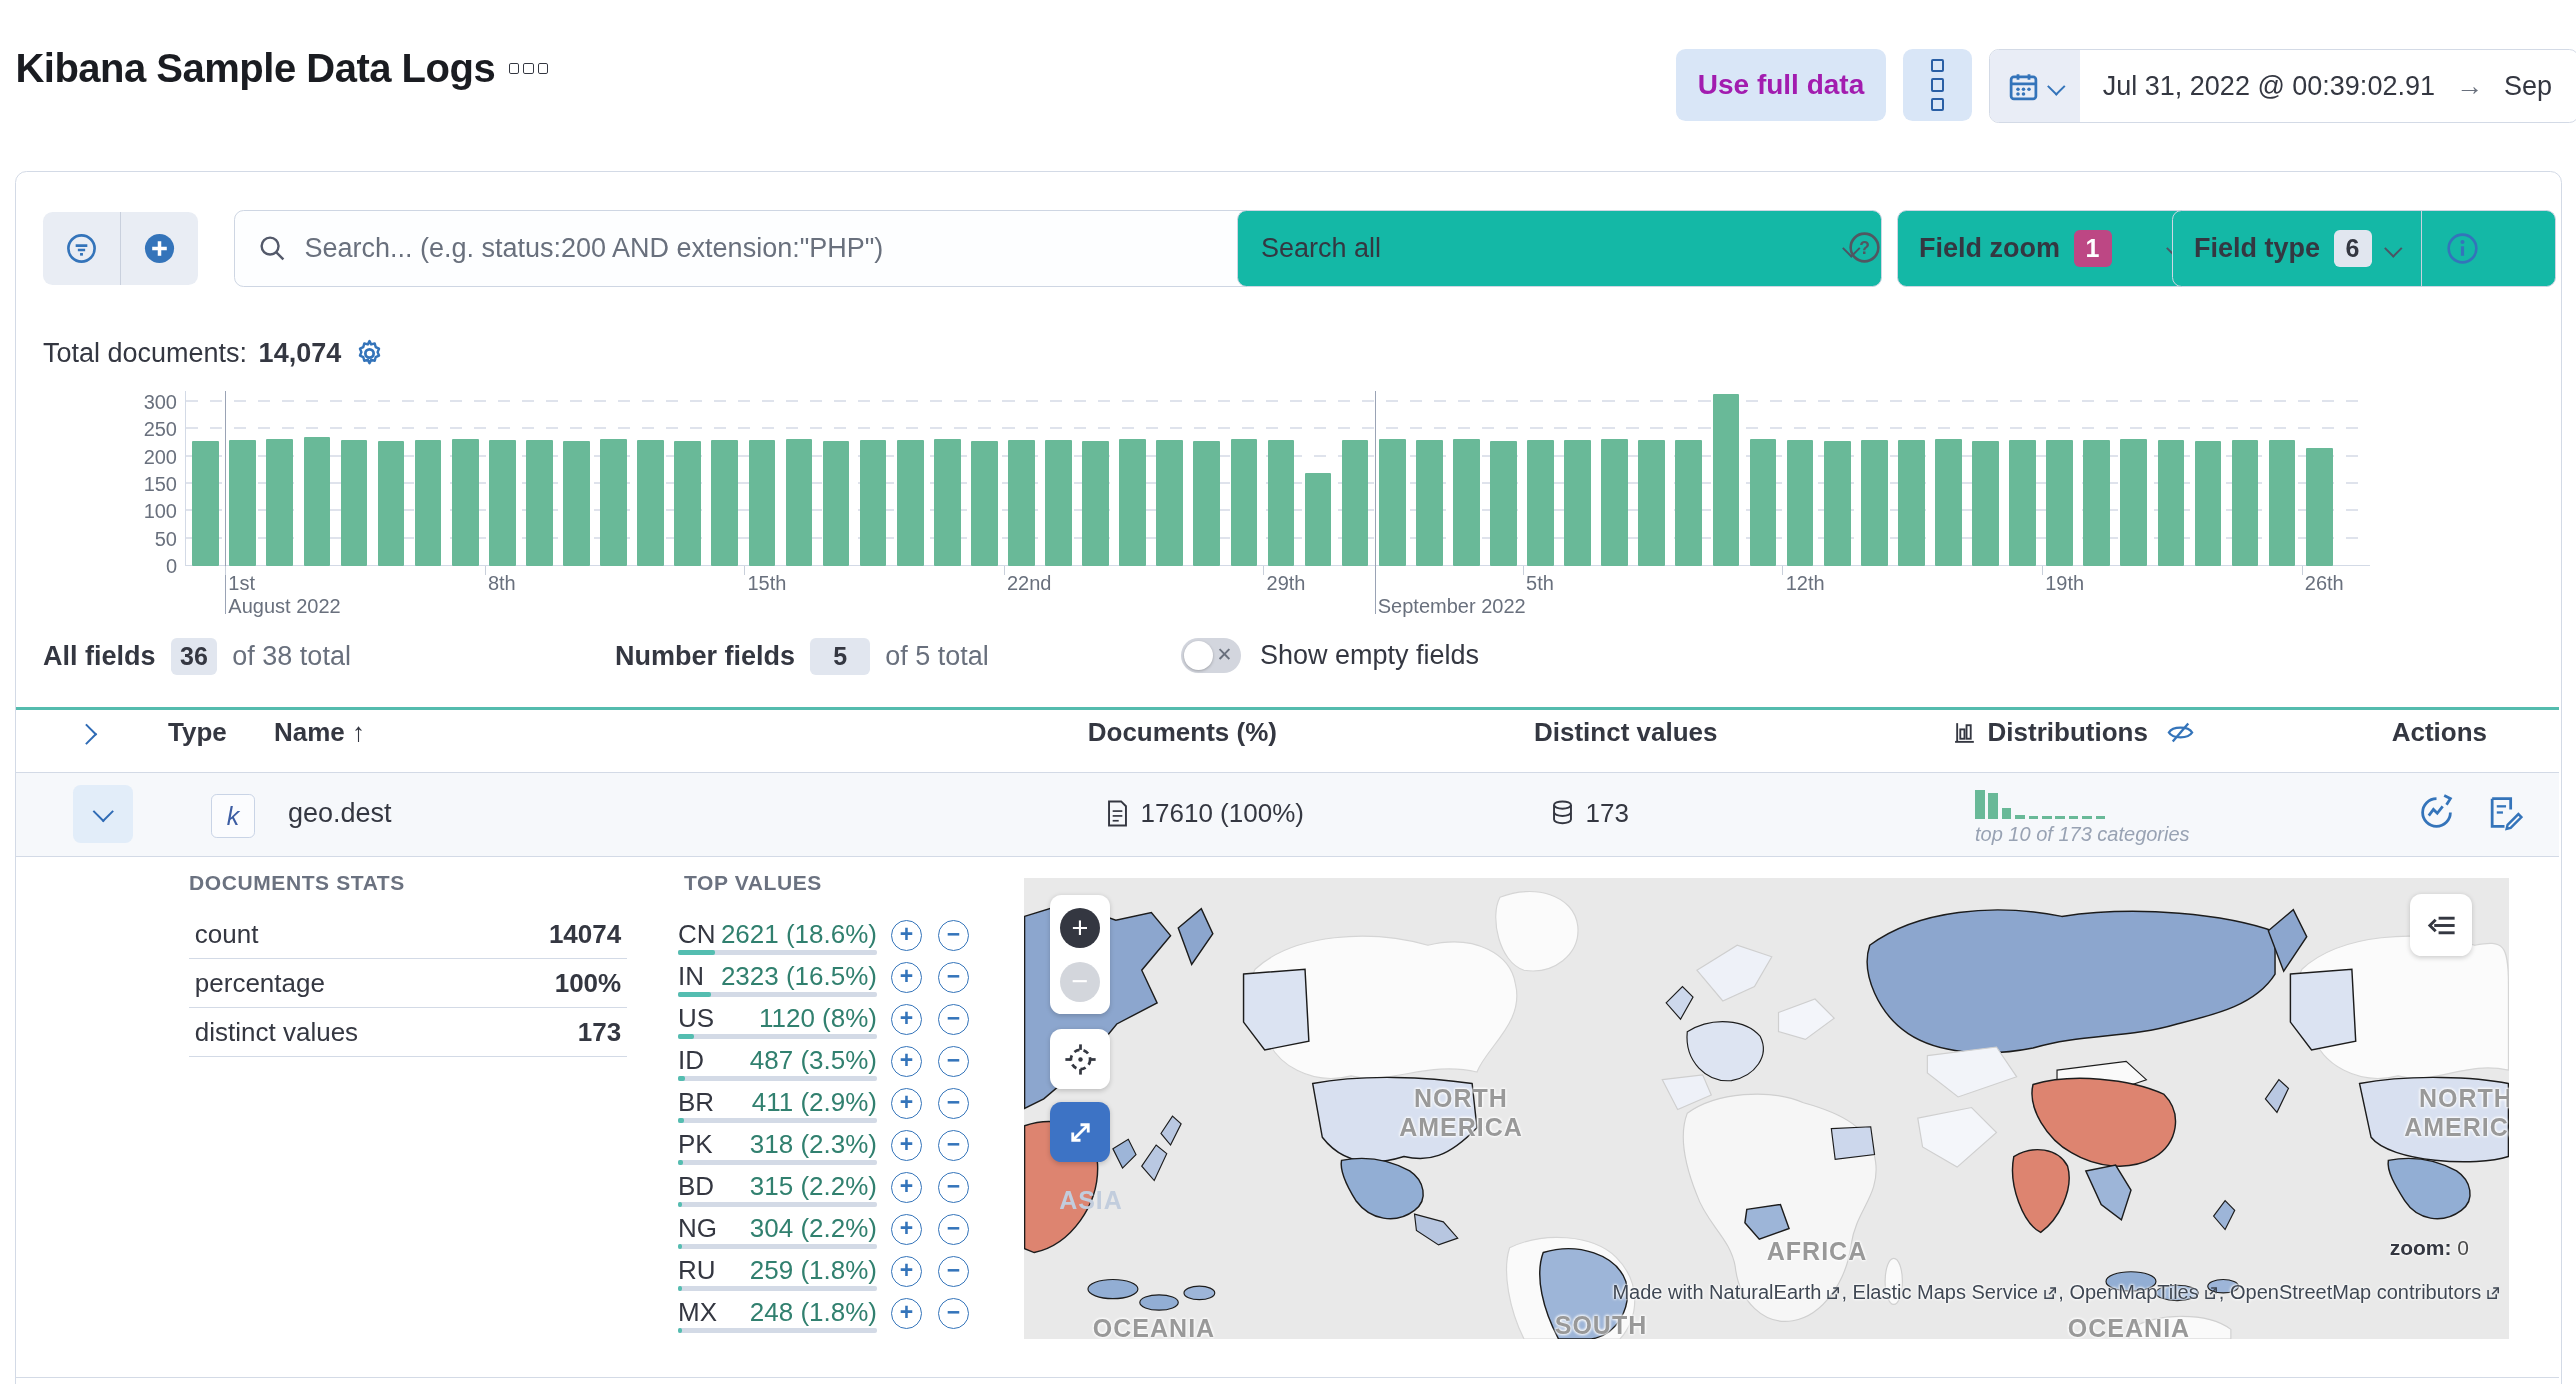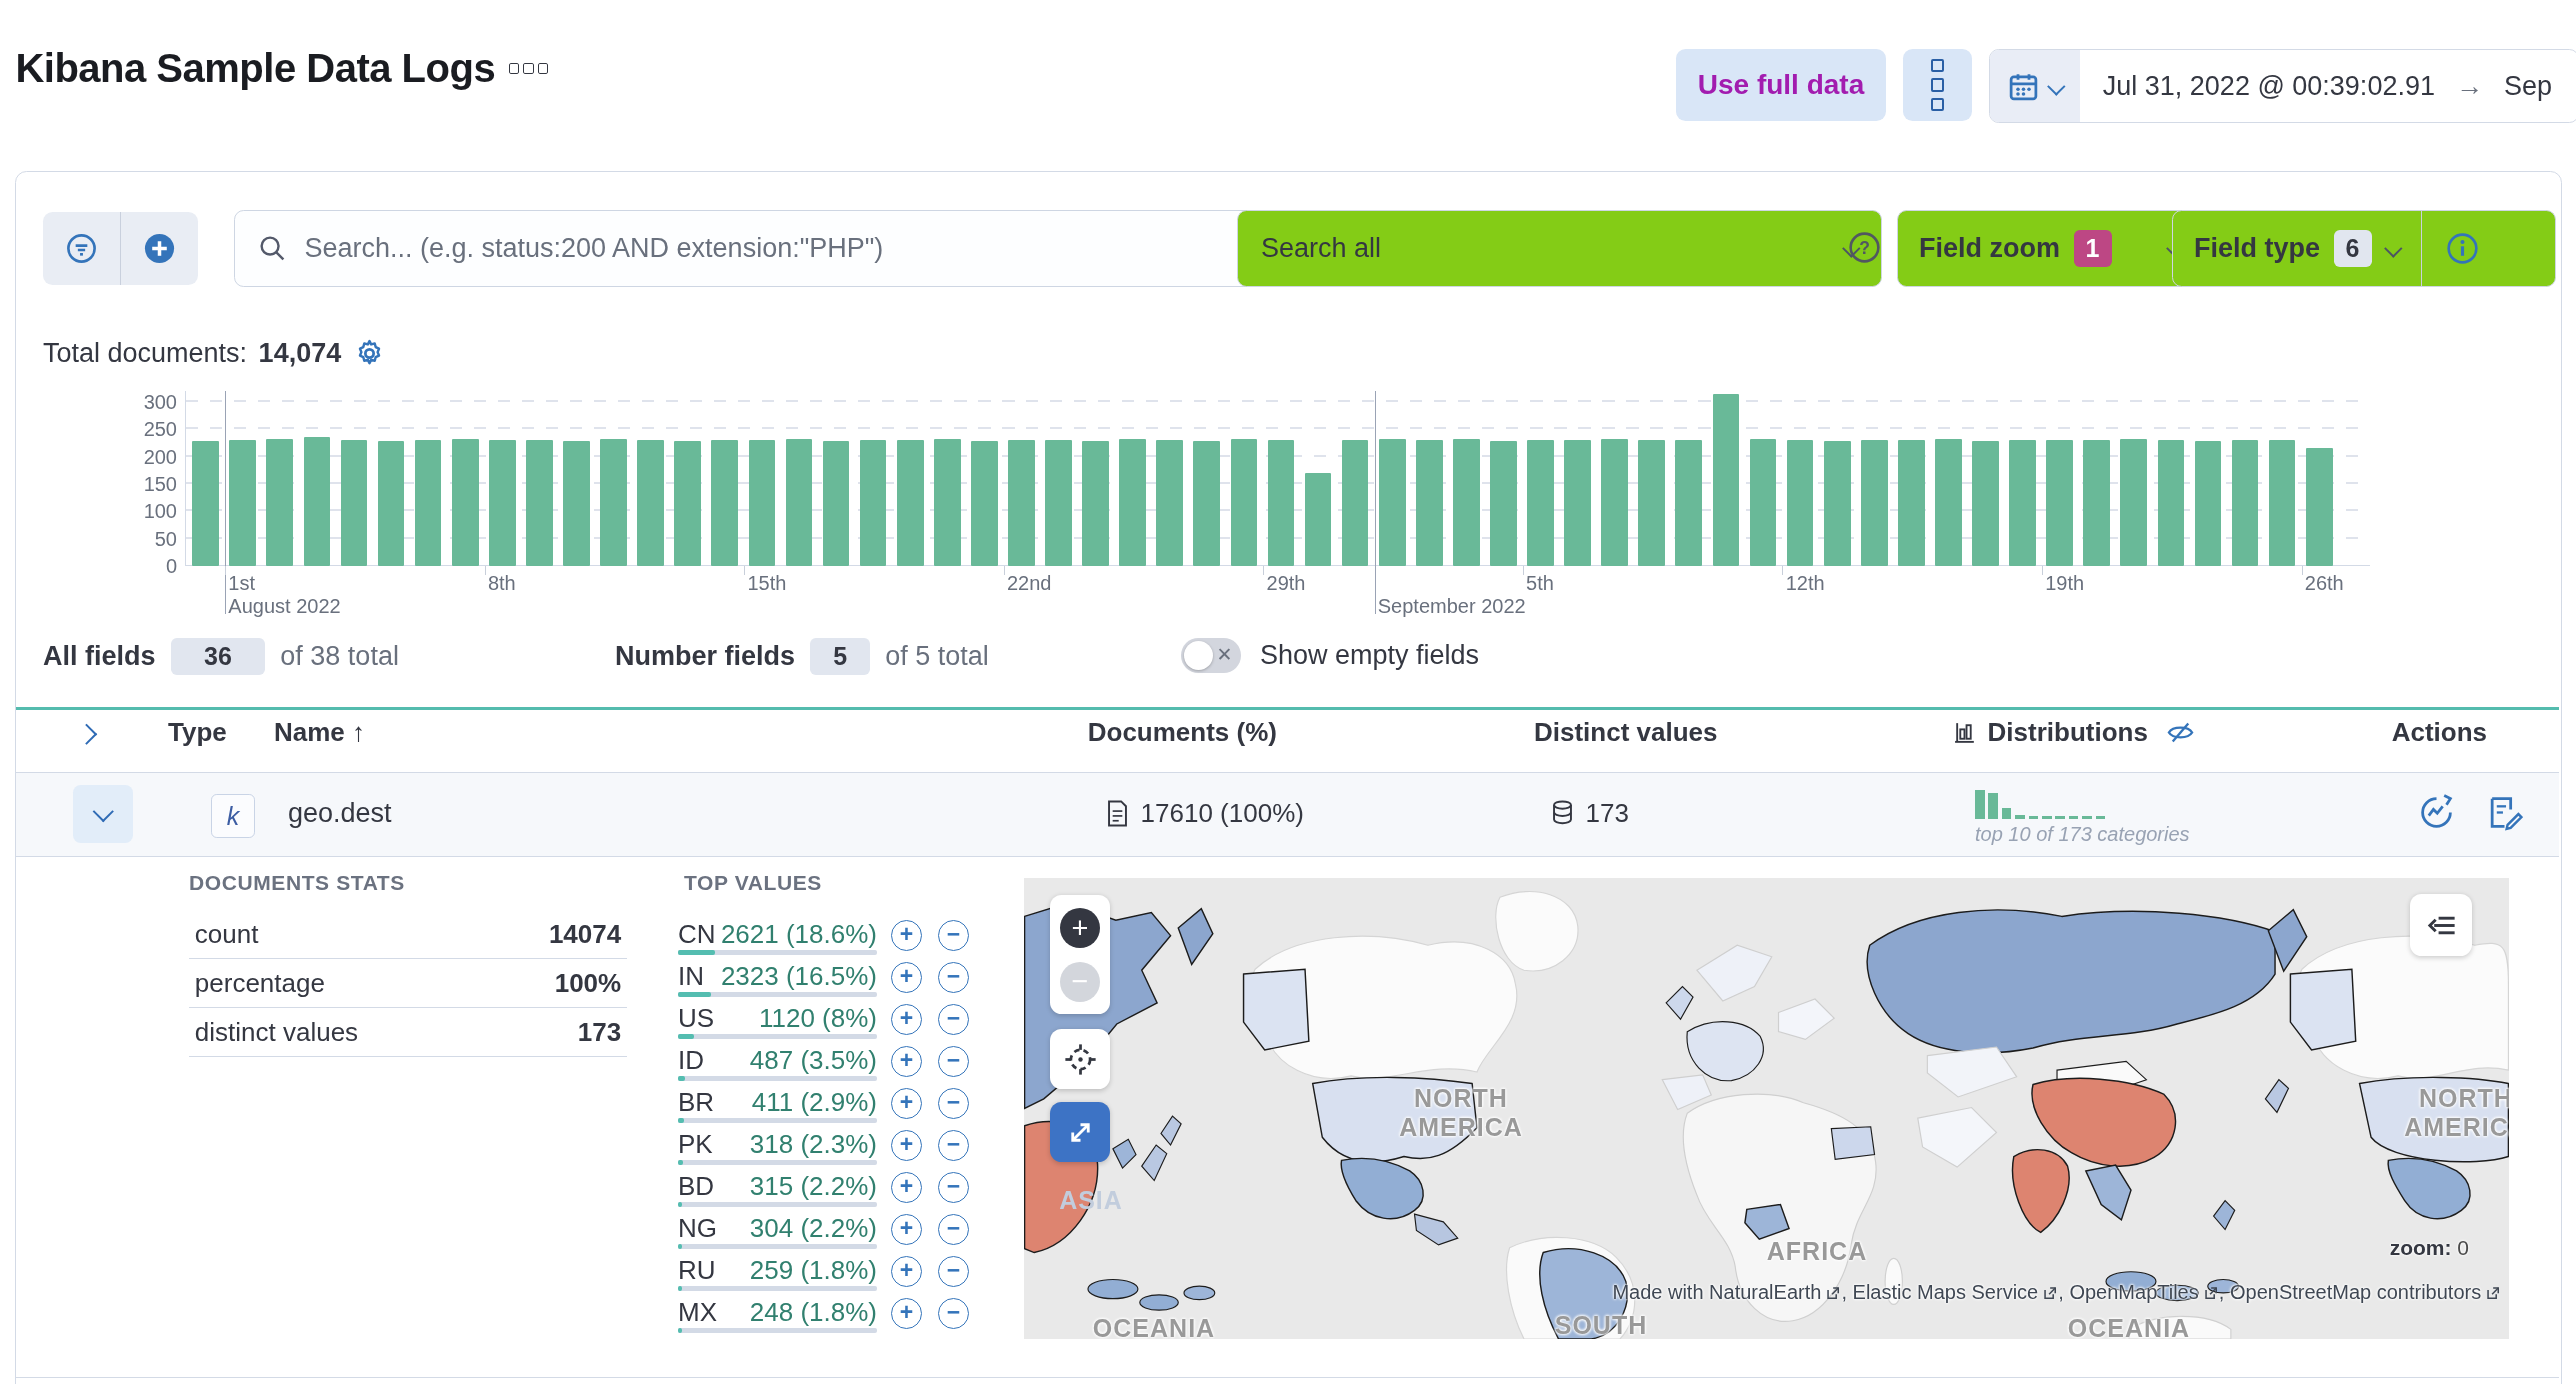--- a/index.html
+++ b/index.html
@@ -18,21 +18,21 @@
   .dp-text{font-size:27px;padding:0 9.6px 0 23px;white-space:nowrap}
   .chev{display:inline-block;width:10.6px;height:10.6px;border-right:2.9px solid #4c5564;border-bottom:2.9px solid #4c5564;transform:rotate(45deg)}
   .chev.blue{border-color:#2f6bb5}
   .chev.right{transform:rotate(-45deg)}
   
   .panel{border:1px solid #d3dae6;border-radius:11.5px;background:#fff}
   .inputbox{border:1px solid #ced6e3;border-radius:9.6px;background:#fdfeff;display:flex;align-items:center}
   .inputbox input{border:none;outline:none;background:transparent;font-size:27px;flex:1;
                   font-family:inherit;color:#343741}
   .inputbox input::placeholder{color:#69707d}
-  .selectbox{border:1px solid #ced6e3;border-radius:9.6px;background:#84cc16;display:flex;align-items:center;font-size:27px}
+  .selectbox{border:1px solid #ced6e3;border-radius:9.6px;background:#14b8a6;display:flex;align-items:center;font-size:27px}
   .filter-group{background:#e9edf4;border-radius:9.6px;display:flex;overflow:hidden}
   .filter-group .half{width:77px;display:flex;align-items:center;justify-content:center;cursor:pointer}
   .vdiv{width:1px;background:#c9d0dd;height:100%}
   .badge{display:inline-flex;align-items:center;justify-content:center;border-radius:5.8px;font-weight:bold}
   .badge.gray{background:#e1e6ef;color:#343741}
   .badge.pink{background:#bd4784;color:#fff}
   
   .ylab{position:absolute;right:0;font-size:20px;color:#69707d;transform:translateY(50%)}
   .grid{position:absolute;left:0;right:0;height:1.9px;
         background:repeating-linear-gradient(90deg,#dfe3ec 0 12.5px,transparent 12.5px 24px)}
@@ -286,21 +286,21 @@
       <div class="tickmark" style="left: 73.1409%; top: 175px; height: 8.7px;"></div>
       <div class="xlab" style="left: 73.2909%; top: 181px;">12th</div>
       <div class="tickmark" style="left: 85.0255%; top: 175px; height: 8.7px;"></div>
       <div class="xlab" style="left: 85.1755%; top: 181px;">19th</div>
       <div class="tickmark" style="left: 96.91%; top: 175px; height: 8.7px;"></div>
       <div class="xlab" style="left: 97.06%; top: 181px;">26th</div>
     </div>
 
   <div class="abs" style="left:43px;top:630px;display:flex;align-items:center;gap:15.4px">
     <span class="fb-label">All fields</span>
-    <span class="badge gray" style="min-width:44px;height:37px;font-size:25px;padding:0 25px">36</span>
+    <span class="badge gray" style="min-width:44px;height:37px;font-size:25px;padding:0 1px">36</span>
     <span class="fb-muted">of 38 total</span>
   </div>
   <div class="abs" style="left:615px;top:630px;display:flex;align-items:center;gap:15.4px">
     <span class="fb-label">Number fields</span>
     <span class="badge gray" style="min-width:44px;height:37px;font-size:25px;padding:0 7.7px">5</span>
     <span class="fb-muted">of 5 total</span>
   </div>
   <div class="abs" style="left:1181px;top:630px;display:flex;align-items:center;gap:19px">
     <div class="toggle">
       <span class="knob"></span>

